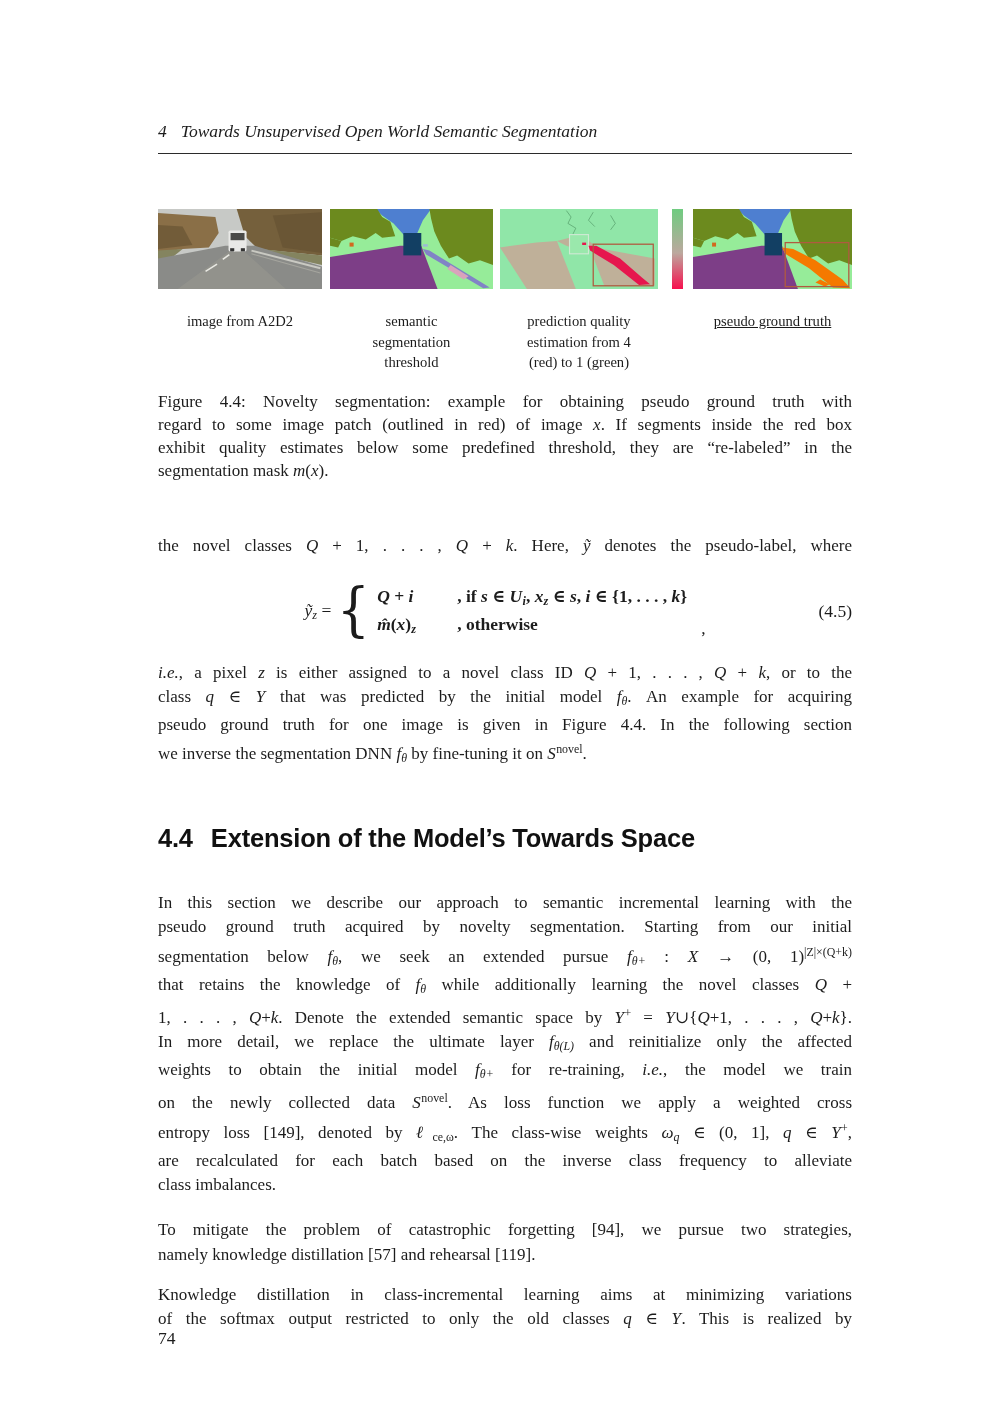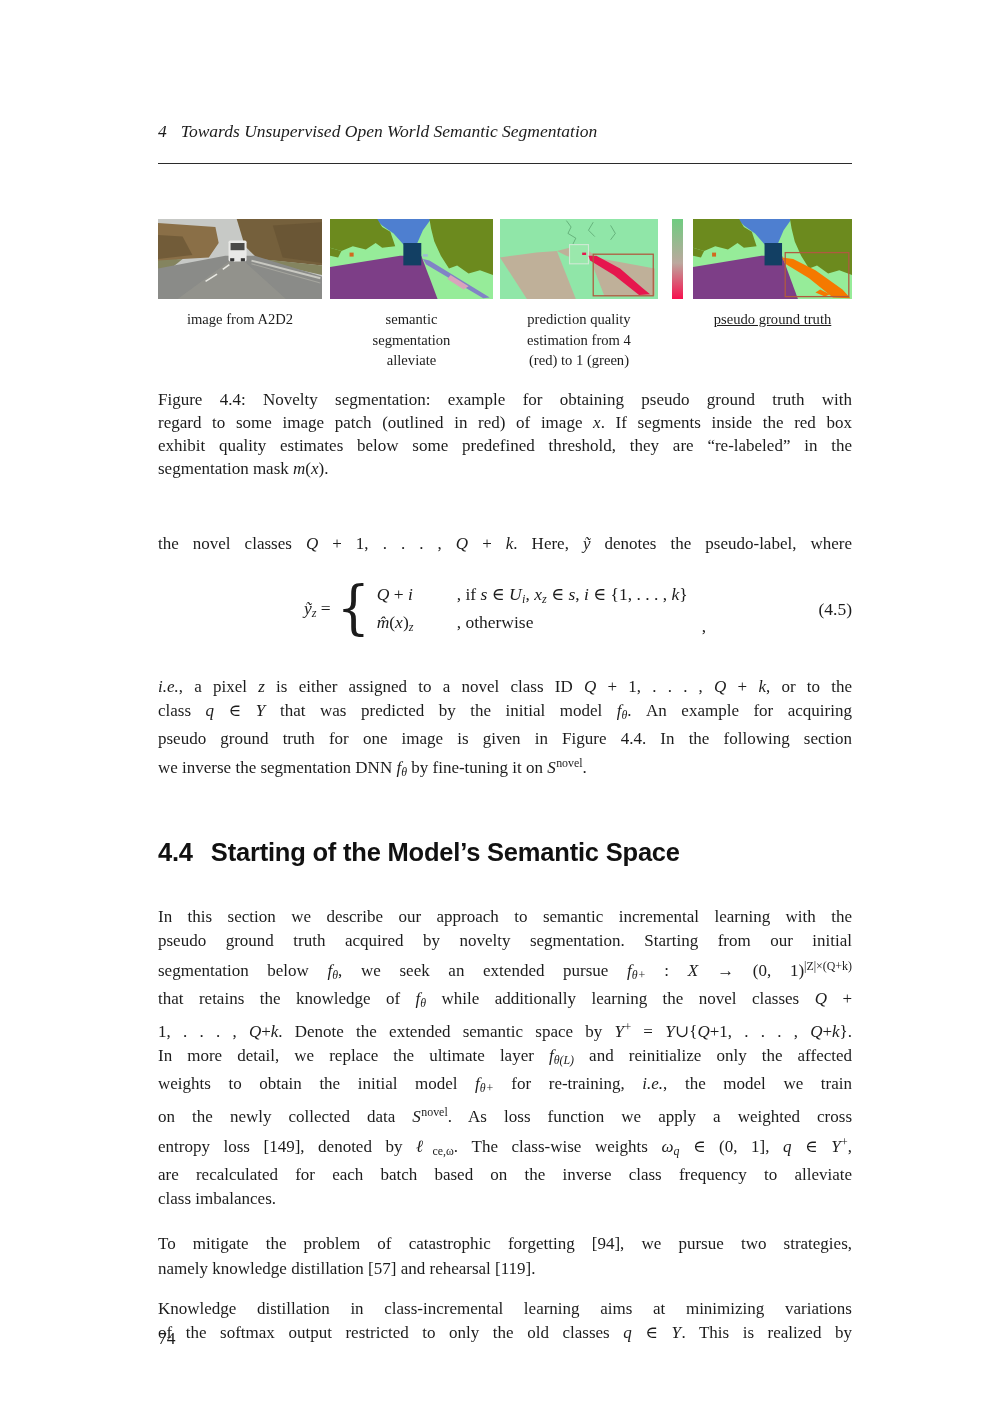--- a/index.html
+++ b/index.html
@@ -1,21 +1,21 @@
 <!DOCTYPE html>
 <html style="--seg_olive: #6C8A1E; --seg_sky: #4E7FD0; --seg_lightgreen: #96EC99; --seg_road: #7D3E87; --seg_vehicle: #123F63; --seg_rail_blue: #8183C6; --seg_rail_pink: #D9A3BB; --seg_orange_dot: #D2691E; --novel_orange: #F57900; --qual_mint: #90E6A8; --qual_tan: #BFB099; --qual_crimson: #E6164E; --qual_outline: #569E6A; --box_red: #B05A40; --photo_sky: #C7C9C6; --photo_tree_left: #8A6F47; --photo_tree_right: #75603C; --photo_tree_dark: #5F4C2E; --photo_grass: #84845F; --photo_road: #8A8B88; --photo_bus: #E9E9E7;"><head>
 <meta charset="utf-8">
 <style>
   html,body{margin:0;padding:0;background:#ffffff;}
   .page{position:relative;width:1000px;height:1414px;background:#fff;overflow:hidden;
         font-family:"Liberation Serif","DejaVu Serif",serif;color:#1c1c1c;}
   .content{position:absolute;left:158px;top:0;width:694px;}
 
   
-  .running-header{margin-top:121px;padding-bottom:22px;border-bottom:1.4px solid #2b2b2b;
+  .running-header{margin-top:121px;padding-bottom:12px;border-bottom:1.4px solid #2b2b2b;
     font-style:italic;font-size:17.5px;line-height:20px;}
   .running-header .chnum{margin-right:14px;}
 
   
   .figure-row{margin-top:55px;display:flex;height:80px;}
   .panel{height:80px;}
   .p1{width:164px;}
   .p2{width:163px;margin-left:8px;}
   .p3{width:158px;margin-left:7px;}
   .colorbar{width:11px;height:80px;margin-left:14px;}
@@ -27,48 +27,48 @@
   .f-road{fill:var(--seg_road)} .f-veh{fill:var(--seg_vehicle)} .f-rail{fill:var(--seg_rail_blue)}
   .f-pink{fill:var(--seg_rail_pink)} .f-odot{fill:var(--seg_orange_dot)} .f-orange{fill:var(--novel_orange)}
   .f-mint{fill:var(--qual_mint)} .f-tan{fill:var(--qual_tan)} .f-crim{fill:var(--qual_crimson)}
   .s-box{stroke:var(--box_red);fill:none;stroke-width:1.6}
   .s-contour{stroke:var(--qual_outline);fill:none;stroke-width:0.9}
   .f-psky{fill:var(--photo_sky)} .f-ptl{fill:var(--photo_tree_left)} .f-ptr{fill:var(--photo_tree_right)}
   .f-ptd{fill:var(--photo_tree_dark)} .f-pgr{fill:var(--photo_grass)} .f-proad{fill:var(--photo_road)}
   .f-pbus{fill:var(--photo_bus)}
 
   
-  .caption-row{display:flex;margin-top:10px;font-size:14.6px;line-height:20.5px;}
+  .caption-row{display:flex;margin-top:22px;font-size:14.6px;line-height:20.5px;}
   .pcap{text-align:center;}
   .pcap.c1{width:164px;} .pcap.c2{width:163px;margin-left:8px;}
   .pcap.c3{width:158px;margin-left:7px;} .pcap.c4{width:159px;margin-left:35px;text-decoration:underline;}
 
   
   .fig-caption{margin-top:17px;font-size:17px;line-height:23.2px;}
   .para{font-size:17px;line-height:24.2px;}
   .intro{margin-top:52px;}
-  .after-eq{margin-top:22px;}
+  .after-eq{margin-top:6px;}
   .body1{margin-top:38px;}
   .m21{margin-top:21px;} .m16{margin-top:16px;}
   .tline{text-align:justify;text-align-last:justify;}
   .tline.last{text-align-last:left;}
 
   .seg-n{} .seg-i{font-style:italic;} .seg-c{font-style:italic;letter-spacing:0.4px;}
   .seg-si{font-style:italic;font-size:70%;vertical-align:-0.24em;}
   .seg-sb{font-size:70%;vertical-align:-0.24em;}
   .seg-sp{font-size:70%;vertical-align:0.52em;}
 
   
   .equation{position:relative;margin-top:10px;height:86px;display:flex;
     align-items:center;justify-content:center;font-size:17.5px;}
   .eq-lhs{margin-right:2px;}
   .eq-brace{font-size:58px;font-weight:300;line-height:58px;margin:0 5px 4px 2px;
     font-family:"DejaVu Serif",serif;transform:scaleX(0.9);}
   .eq-cases{display:flex;flex-direction:column;row-gap:5px;}
-  .eq-row{display:flex;}
+  .eq-row{display:flex;font-weight:bold;}
   .eq-val{width:80px;}
   .eq-comma{margin-left:14px;align-self:flex-end;padding-bottom:16px;}
   .eq-number{position:absolute;right:0;top:50%;transform:translateY(-54%);}
 
   
   .section-heading{margin-top:53px;display:flex;font-family:"Liberation Sans",sans-serif;
     font-weight:700;font-size:25.5px;line-height:30px;letter-spacing:-0.2px;color:#111;}
   .sec-num{margin-right:18px;}
 
   .page-number{position:absolute;left:158px;top:1328px;font-size:17.5px;}
@@ -155,21 +155,21 @@
       </div>
     </div>
 
     <div class="caption-row">
       <div class="pcap c1">
           <div>image from A2D2</div>
         </div>
       <div class="pcap c2">
           <div>semantic</div>
           <div>segmentation</div>
-          <div>alleviate</div>
+          <div>threshold</div>
         </div>
       <div class="pcap c3">
           <div>prediction quality</div>
           <div>estimation from 4</div>
           <div>(red) to 1 (green)</div>
         </div>
       <div class="pcap c4">
           <div>pseudo ground truth</div>
         </div>
     </div>
@@ -204,21 +204,21 @@
 
     <div class="para after-eq">
         <div class="tline"><span class="seg-i">i.e.</span><span class="seg-n">, a pixel </span><span class="seg-i">z</span><span class="seg-n"> is either assigned to a novel class ID </span><span class="seg-i">Q</span><span class="seg-n"> + 1</span><span class="seg-n">, . . . , </span><span class="seg-i">Q</span><span class="seg-n"> + </span><span class="seg-i">k</span><span class="seg-n">, or to the</span></div>
         <div class="tline"><span class="seg-n">class </span><span class="seg-i">q</span><span class="seg-n"> ∈ </span><span class="seg-c">Y</span><span class="seg-n"> that was predicted by the initial model </span><span class="seg-i">f</span><span class="seg-si">θ</span><span class="seg-n">. An example for acquiring</span></div>
         <div class="tline"><span class="seg-n">pseudo ground truth for one image is given in Figure 4.4. In the following section</span></div>
         <div class="tline last"><span class="seg-n">we inverse the segmentation DNN </span><span class="seg-i">f</span><span class="seg-si">θ</span><span class="seg-n"> by fine-tuning it on </span><span class="seg-c">S</span><span class="seg-sp">novel</span><span class="seg-n">.</span></div>
       </div>
 
     <div class="section-heading">
       <span class="sec-num">4.4</span>
-      <span class="sec-title">Starting of the Model’s Semantic Space</span>
+      <span class="sec-title">Extension of the Model’s Towards Space</span>
     </div>
 
     <div class="para body1">
         <div class="tline"><span class="seg-n">In this section we describe our approach to semantic incremental learning with the</span></div>
         <div class="tline"><span class="seg-n">pseudo ground truth acquired by novelty segmentation.  Starting from our initial</span></div>
         <div class="tline"><span class="seg-n">segmentation below </span><span class="seg-i">f</span><span class="seg-si">θ</span><span class="seg-n">, we seek an extended pursue </span><span class="seg-i">f</span><span class="seg-si">θ+</span><span class="seg-n"> : </span><span class="seg-c">X</span><span class="seg-n"> → (0, 1)</span><span class="seg-sp">|Z|×(Q+k)</span></div>
         <div class="tline"><span class="seg-n">that retains the knowledge of </span><span class="seg-i">f</span><span class="seg-si">θ</span><span class="seg-n"> while additionally learning the novel classes </span><span class="seg-i">Q</span><span class="seg-n"> +</span></div>
         <div class="tline"><span class="seg-n">1, . . . , </span><span class="seg-i">Q</span><span class="seg-n">+</span><span class="seg-i">k</span><span class="seg-n">. Denote the extended semantic space by </span><span class="seg-c">Y</span><span class="seg-sp">+</span><span class="seg-n"> = </span><span class="seg-c">Y</span><span class="seg-n">∪{</span><span class="seg-i">Q</span><span class="seg-n">+1, . . . , </span><span class="seg-i">Q</span><span class="seg-n">+</span><span class="seg-i">k</span><span class="seg-n">}.</span></div>
         <div class="tline"><span class="seg-n">In more detail, we replace the ultimate layer </span><span class="seg-i">f</span><span class="seg-si">θ(L)</span><span class="seg-n"> and reinitialize only the affected</span></div>
         <div class="tline"><span class="seg-n">weights to obtain the initial model </span><span class="seg-i">f</span><span class="seg-si">θ+</span><span class="seg-n"> for re-training, </span><span class="seg-i">i.e.</span><span class="seg-n">, the model we train</span></div>

